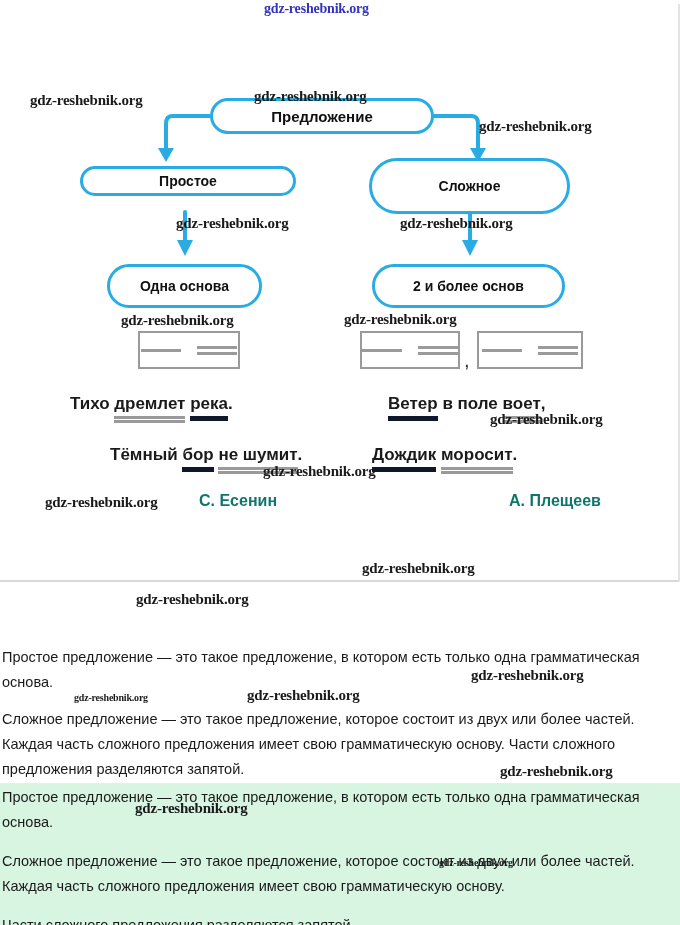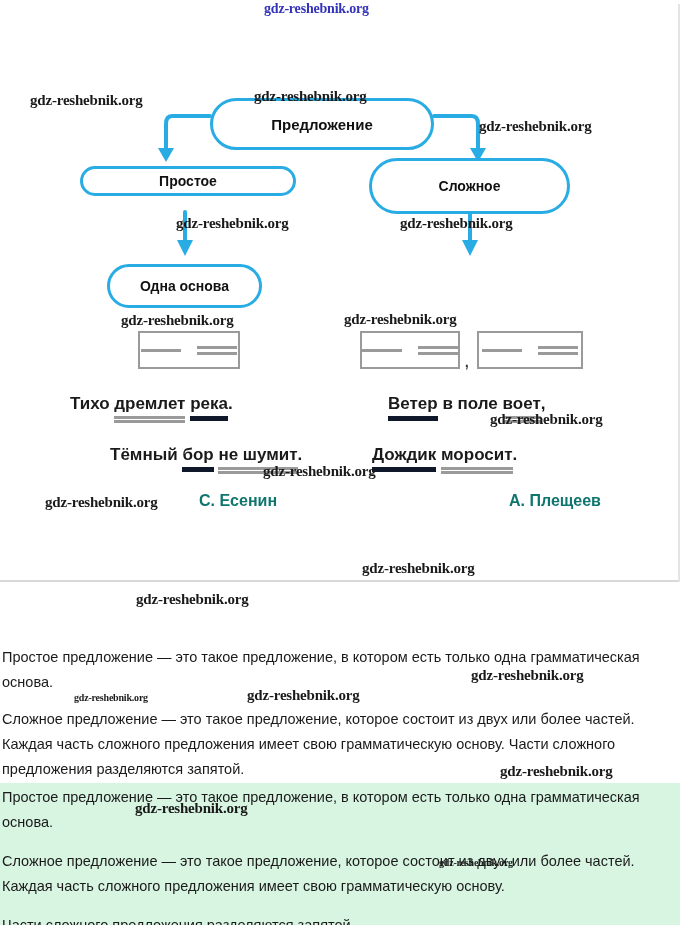--- a/index.html
+++ b/index.html
@@ -40,21 +40,21 @@
     position:absolute;
     box-sizing:border-box;
     border:3px solid #29ace3;
     border-radius:40px;
     background:#ffffff;
     display:flex;align-items:center;justify-content:center;
     color:#111111;
     font-weight:700;
     font-family:"Liberation Sans", sans-serif;
   }
-  #node-root{left:210px;top:98px;width:224px;height:52px;font-size:15px;}
+  #node-root{left:210px;top:98px;width:224px;height:36px;font-size:15px;}
   #node-simple{left:80px;top:166px;width:216px;height:30px;font-size:14px;}
   #node-complex{left:369px;top:158px;width:201px;height:56px;font-size:14px;}
   #node-one-base{left:107px;top:264px;width:155px;height:44px;font-size:14px;font-weight:600;}
   #node-two-base{left:372px;top:264px;width:193px;height:44px;font-size:14px;font-weight:600;}
 
   
   .conn{position:absolute;pointer-events:none;}
 
   
   .scheme{
@@ -146,20 +146,21 @@
     <path d="M 177 240 L 185 256 L 193 240 Z" fill="#29ace3"></path>
 
     <path d="M 470 212 L 470 244" stroke="#29ace3" stroke-width="4" fill="none" stroke-linecap="round"></path>
     <path d="M 462 240 L 470 256 L 478 240 Z" fill="#29ace3"></path>
   </svg>
 
   <div class="node" id="node-root">Предложение</div>
   <div class="node" id="node-simple">Простое</div>
   <div class="node" id="node-complex">Сложное</div>
   <div class="node" id="node-one-base">Одна основа</div>
+  <div class="node" id="node-two-base">2 и более основ</div>
 
   <div class="scheme" id="scheme-1">
     <span class="subj-mark"></span>
     <span class="pred-mark"></span>
   </div>
   <div class="scheme" id="scheme-2">
     <span class="subj-mark"></span>
     <span class="pred-mark"></span>
   </div>
   <div class="scheme-comma">,</div>

